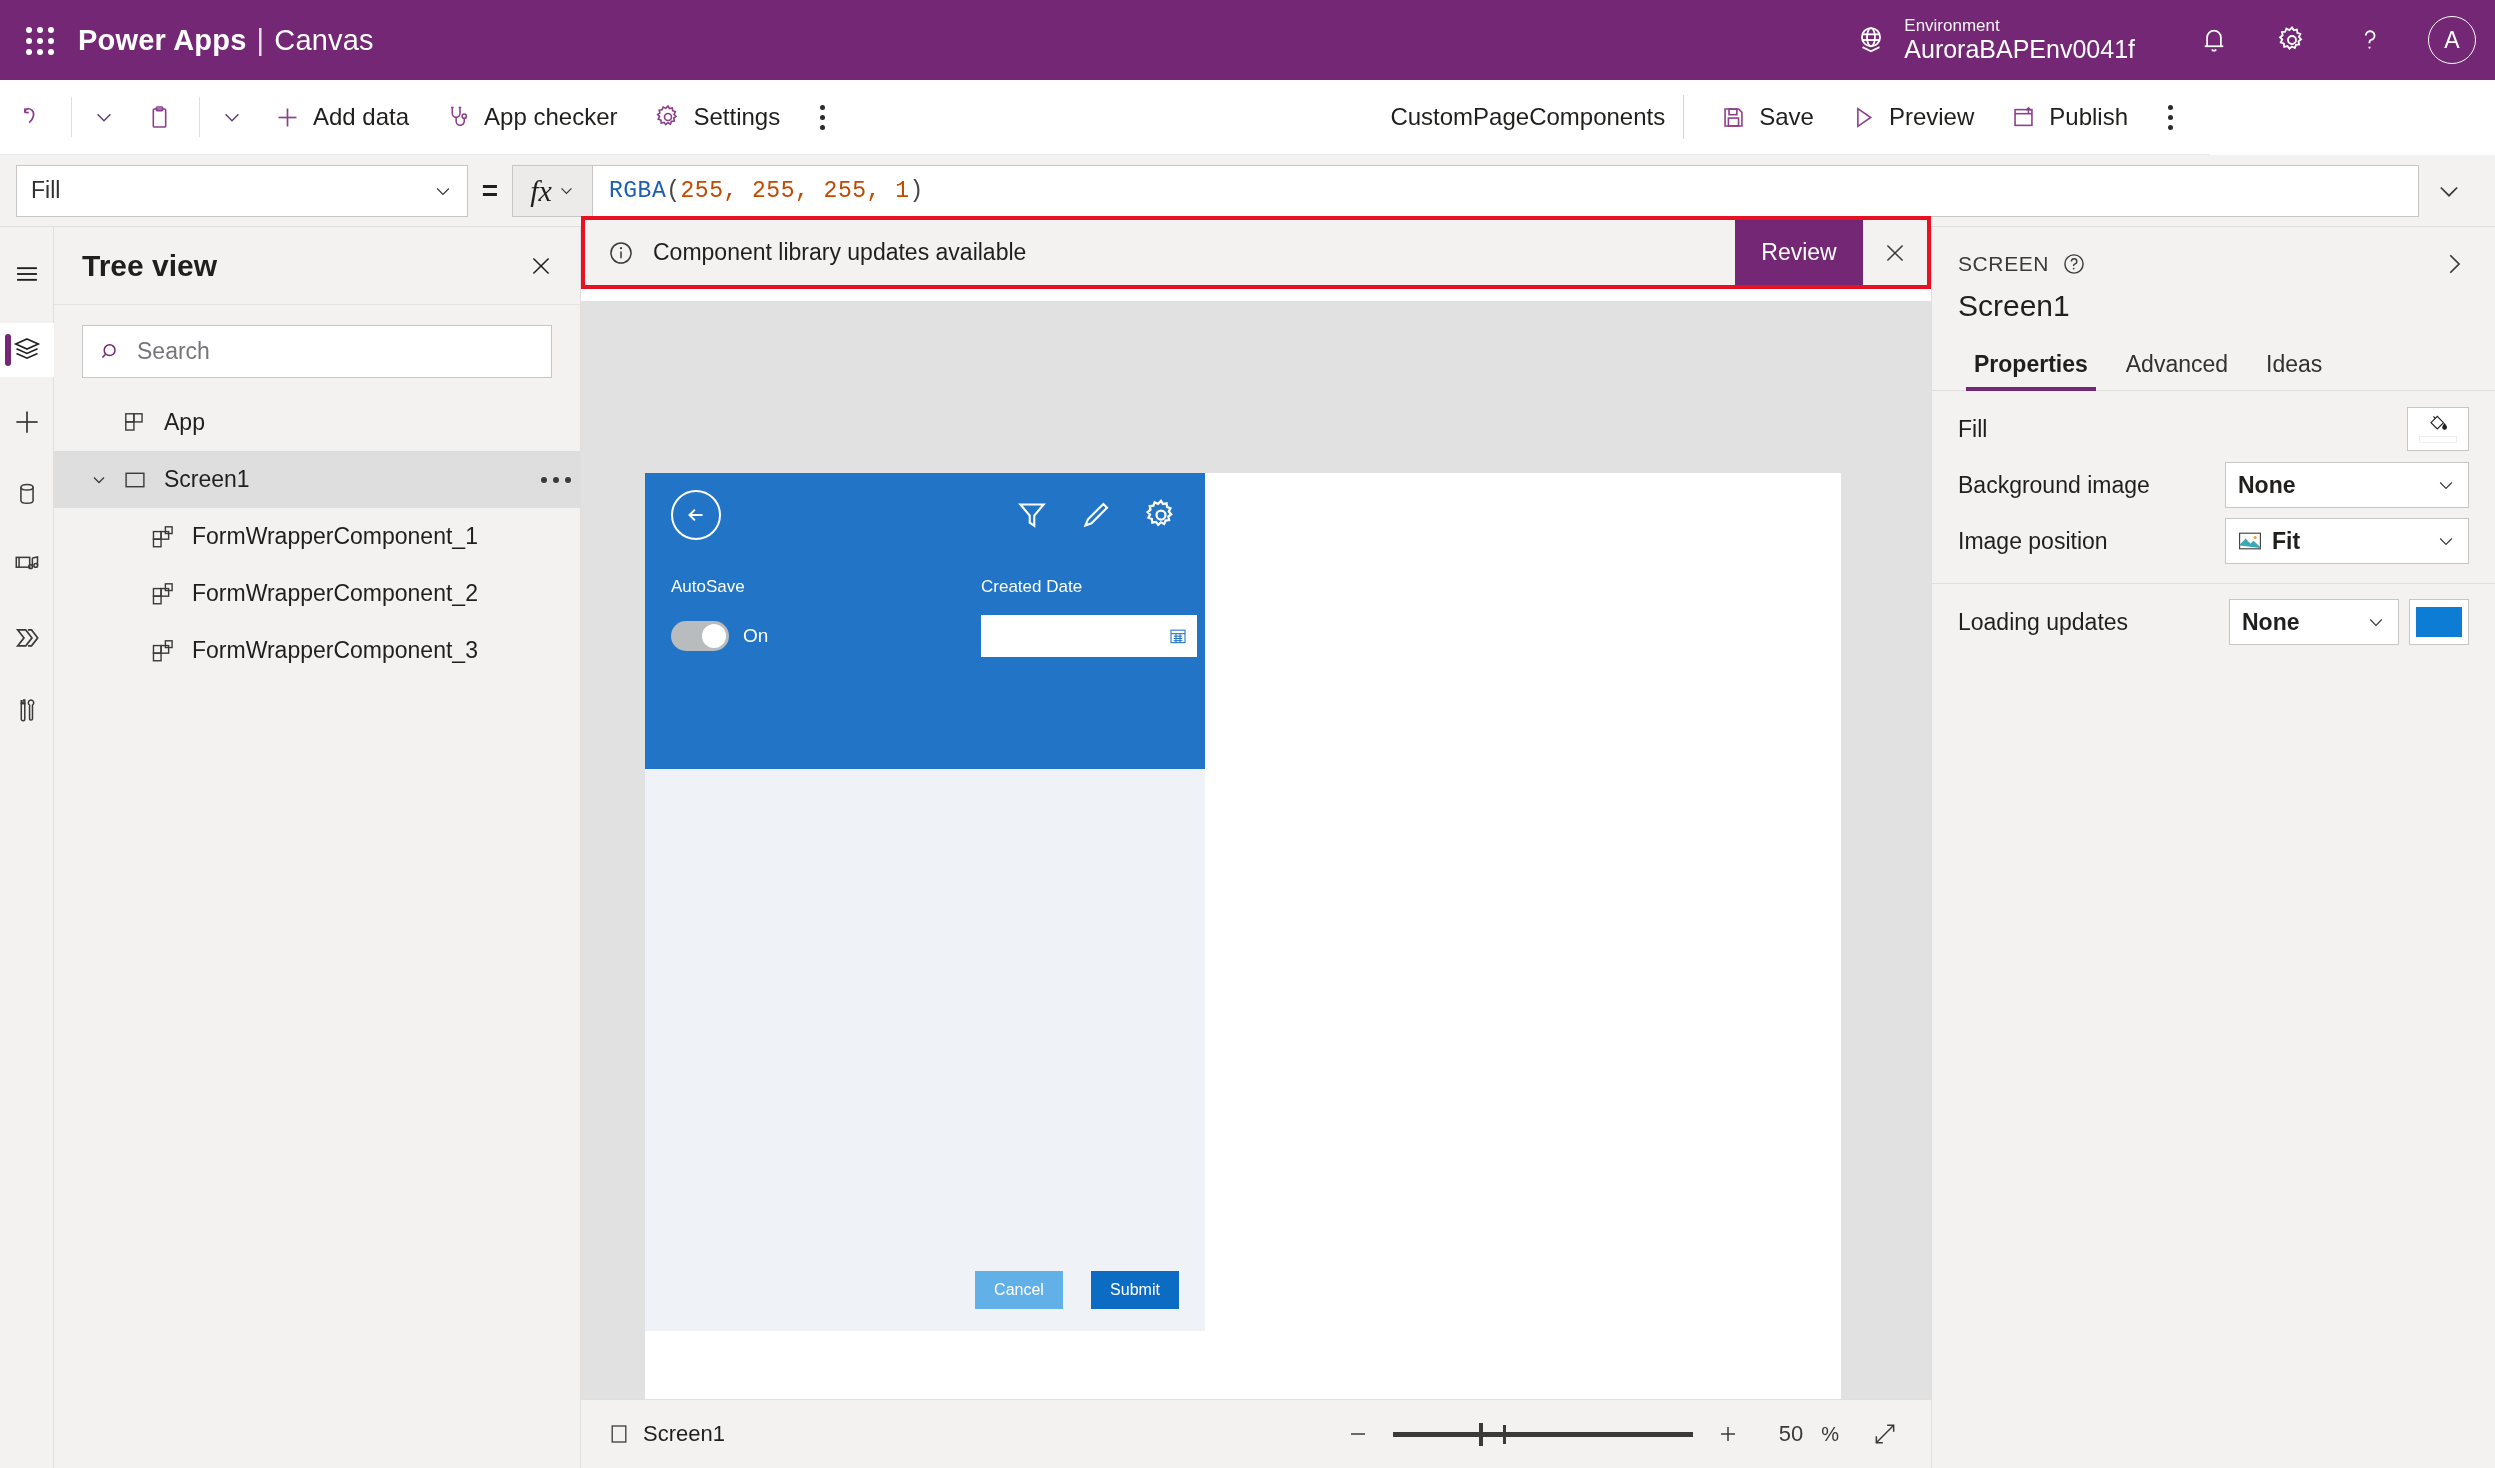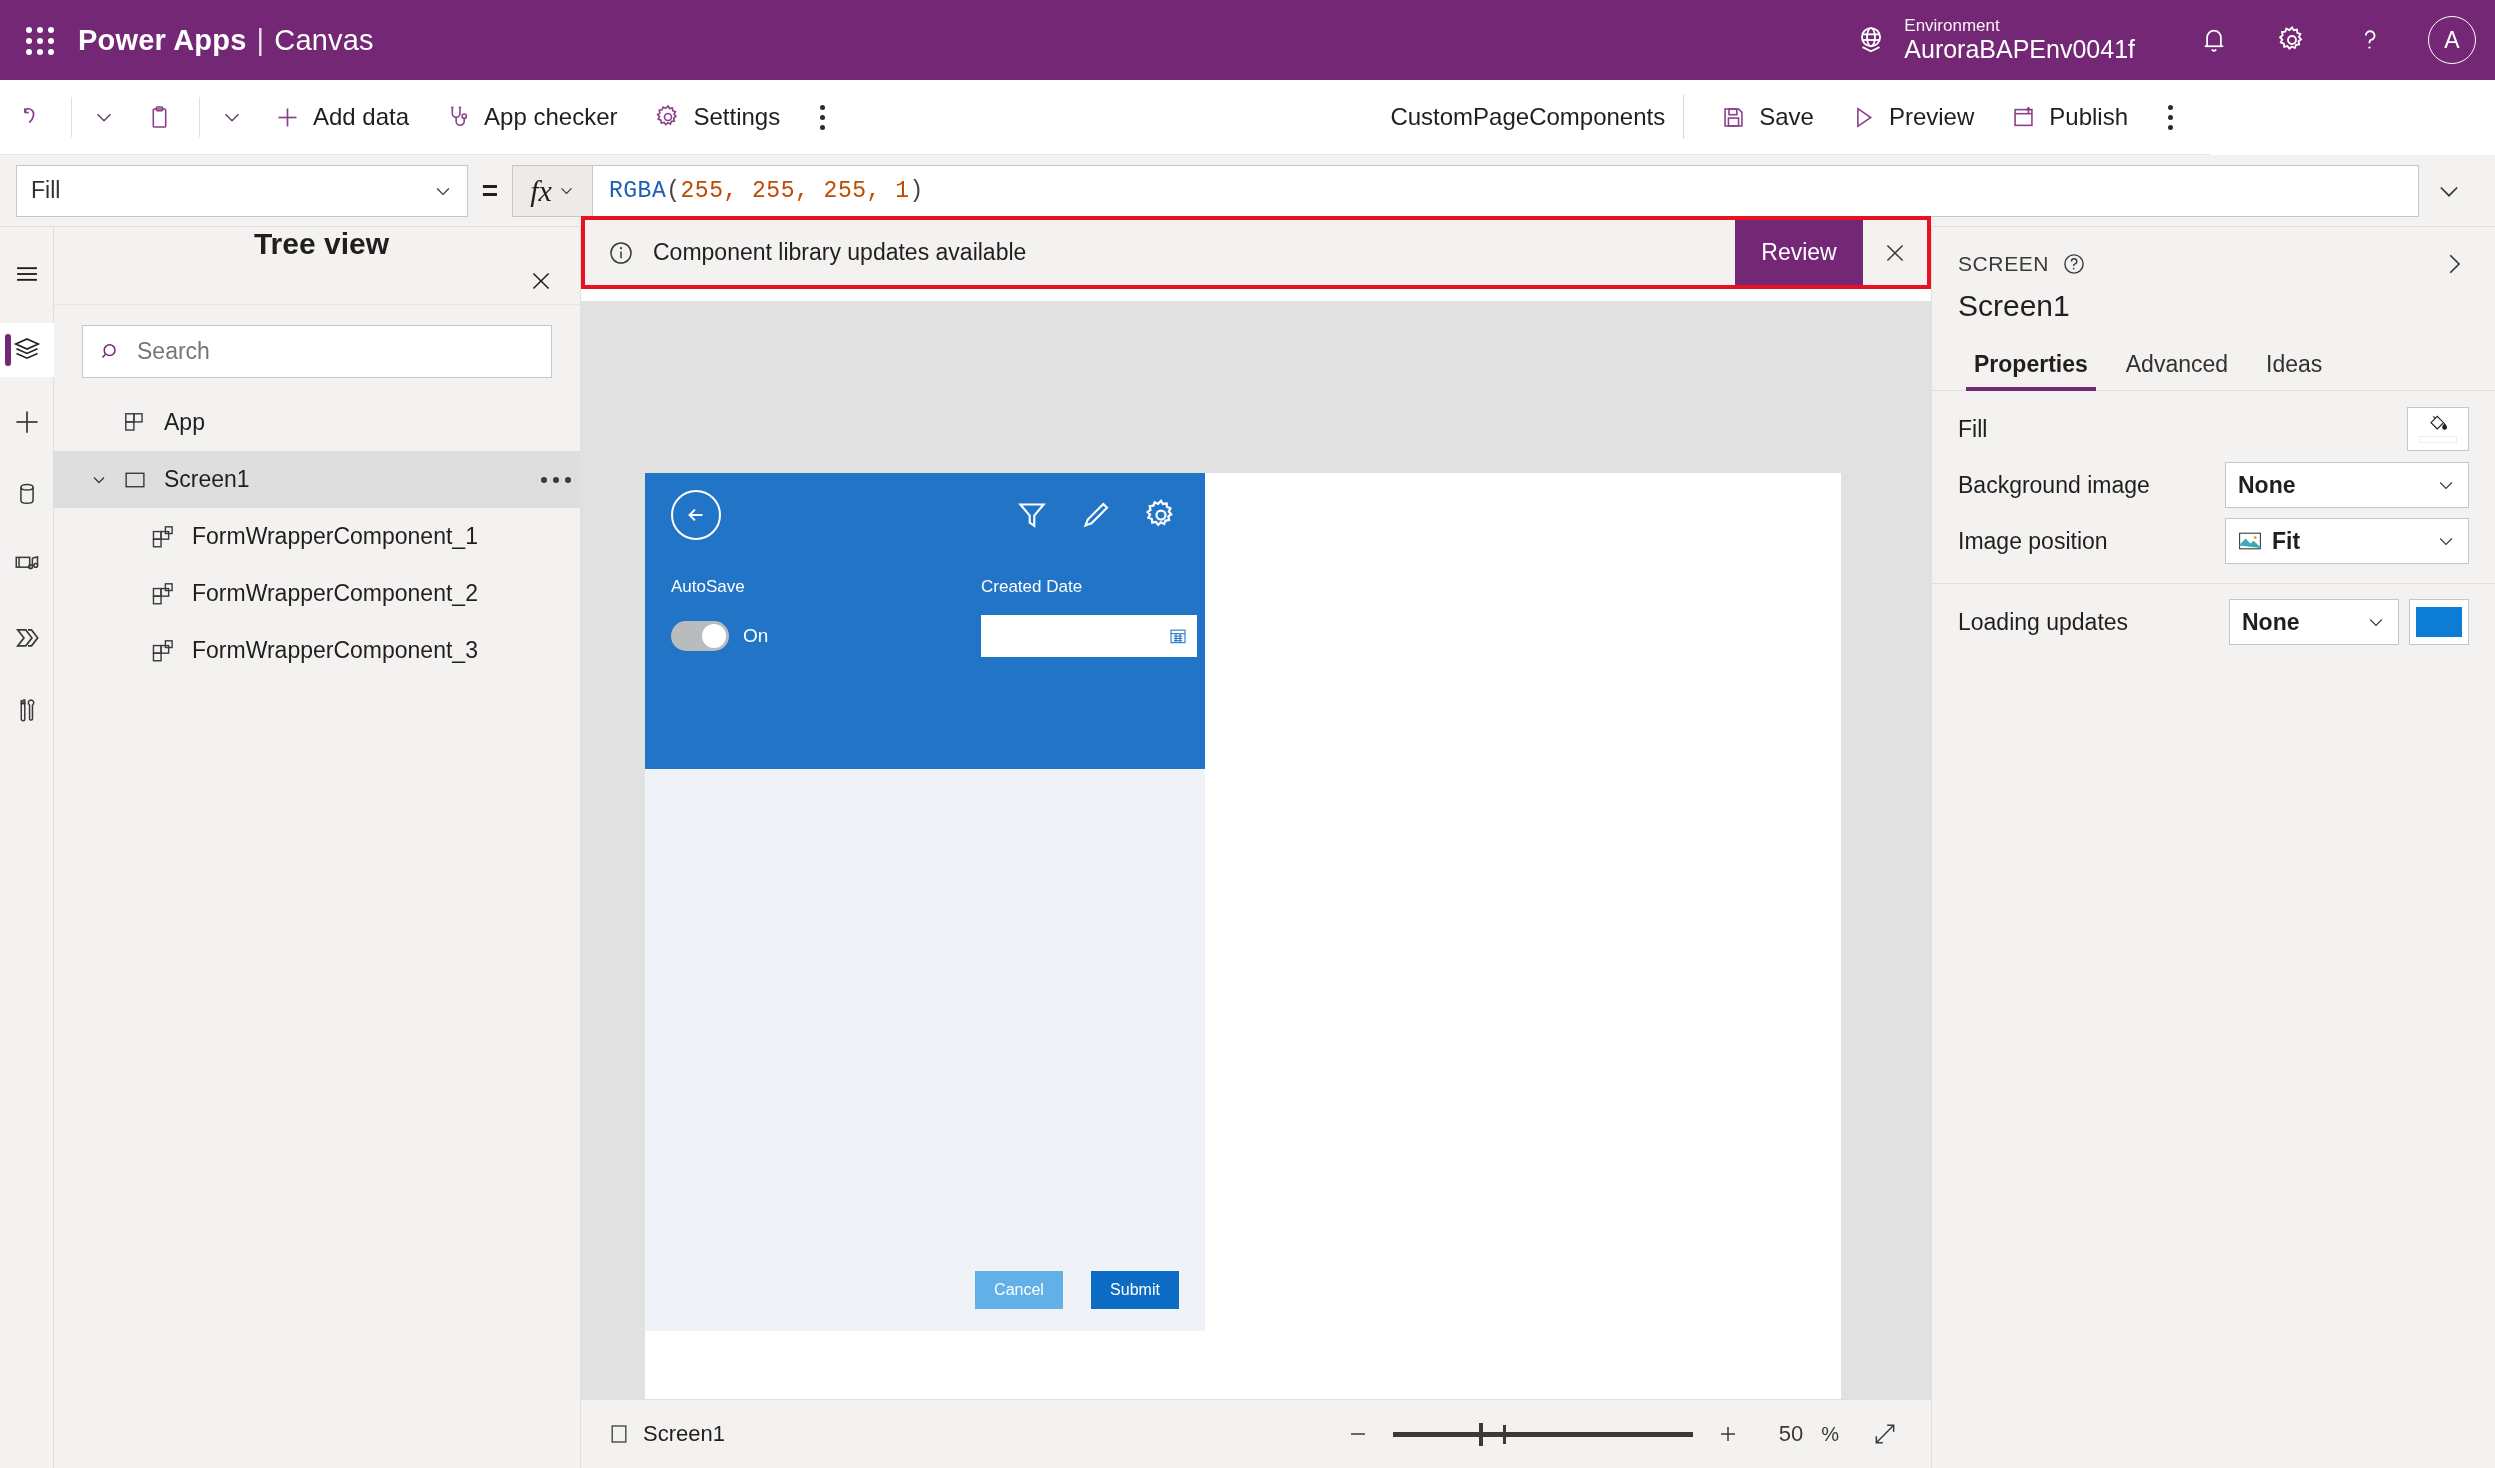--- a/index.html
+++ b/index.html
@@ -90,21 +90,21 @@
   .rail-item.sel::before { content:""; position:absolute; left:5px; top:11px; width:6px; height:32px;
                             border-radius:3px; background:#742774; }
   .rail-spacer { height: 18px; }
 
   
   #treeview {
     position: absolute; left: 54px; top: 227px; width: 527px; height: 1241px;
     background: #f3f2f1; border-right: 1px solid #e1dfdd;
   }
   #tv-head { height: 78px; display:flex; align-items:center; padding: 0 19px 0 28px;
-             border-bottom: 1px solid #e6e4e2; flex-direction: column; }
+             border-bottom: 1px solid #e6e4e2; }
   #tv-title { font-size: 30px; font-weight: 600; color: #201f1e; }
   #tv-close { margin-left: auto; width: 40px; height: 40px; display:flex; align-items:center;
               justify-content:center; cursor:pointer; }
   #tv-searchwrap { padding: 20px 28px 16px 28px; }
   #tv-search { height: 53px; background:#ffffff; border:1px solid #c8c6c4;
                display:flex; align-items:center; gap:14px; padding: 0 16px; cursor:text; }
   #tv-search .ph { font-size: 23px; color: #77757a; }
   .tree-row { height: 57px; display:flex; align-items:center; cursor:pointer; font-size: 23px; color:#201f1e; }
   .tree-row.sel { background:#dedede; }
   .tree-row .chev { width: 34px; display:flex; align-items:center; justify-content:center; }

